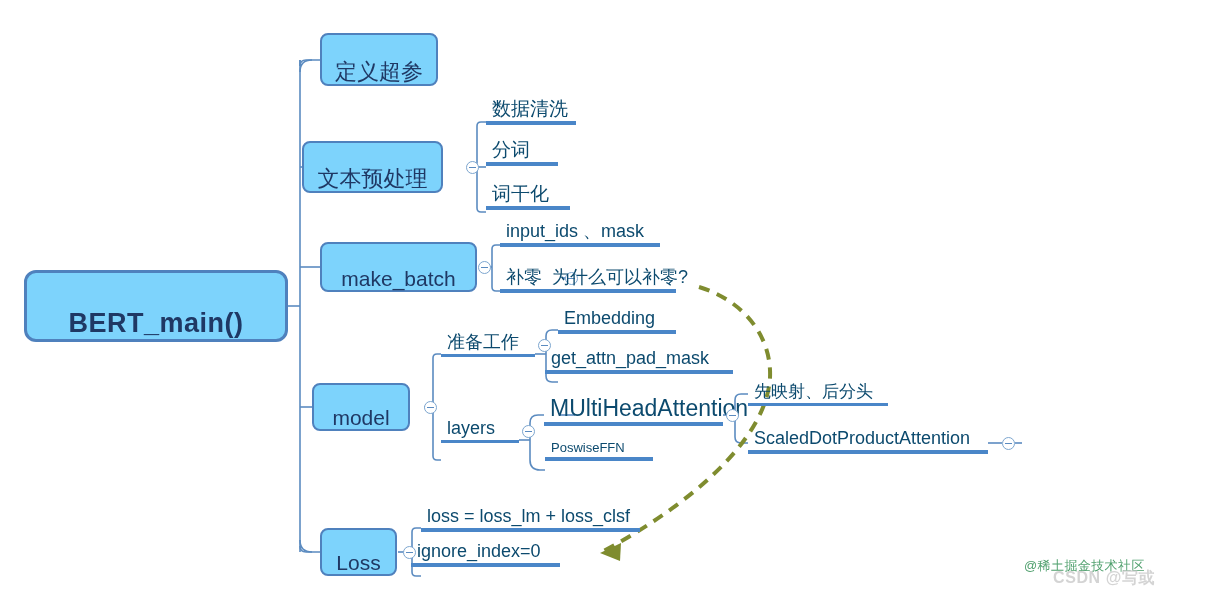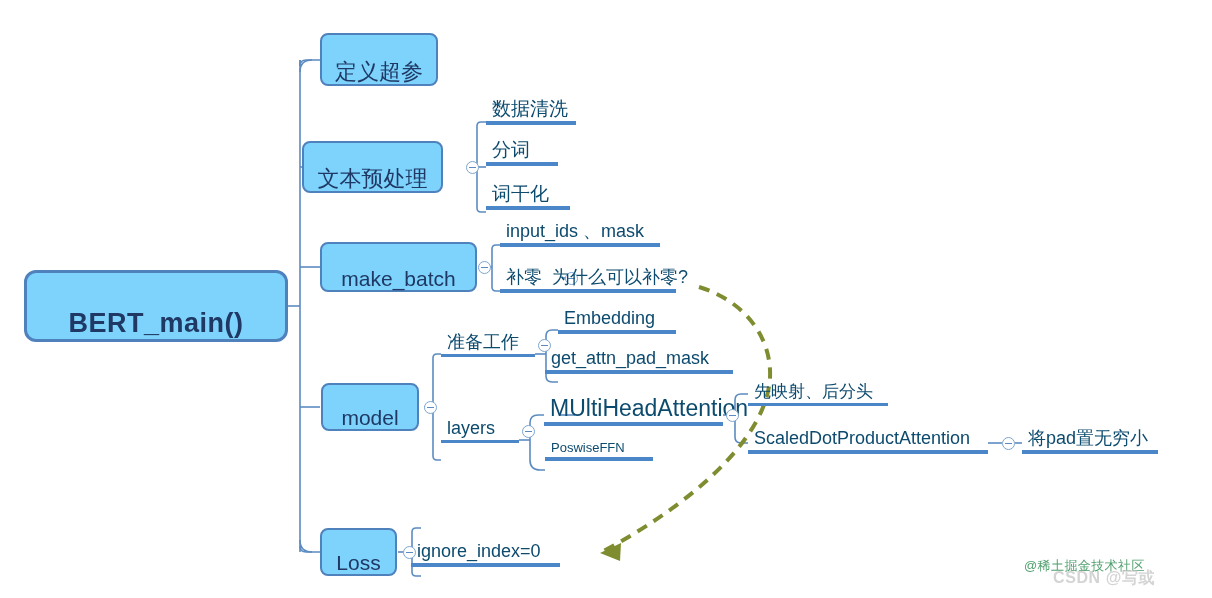--- a/index.html
+++ b/index.html
@@ -218,21 +218,21 @@
   <div class="boxnode lvl1 cjk" style="left:302px; top:141px; width:141px; height:52px;">
     <span>文本预处理</span>
   </div>
   <div class="toggle" style="left:466px; top:161px;"></div>
 
   <div class="boxnode lvl1" style="left:320px; top:242px; width:157px; height:50px;">
     <span>make_batch</span>
   </div>
   <div class="toggle" style="left:478px; top:261px;"></div>
 
-  <div class="boxnode lvl1" style="left:321px; top:383px; width:98px; height:48px;">
+  <div class="boxnode lvl1" style="left:312px; top:383px; width:98px; height:48px;">
     <span>model</span>
   </div>
   <div class="toggle" style="left:424px; top:401px;"></div>
 
   <div class="boxnode lvl1" style="left:320px; top:528px; width:77px; height:48px;">
     <span>Loss</span>
   </div>
   <div class="toggle" style="left:403px; top:546px;"></div>
 
   <div class="barnode" style="left:486px; top:99px; width:90px; height:26px; font-size:19px;">
@@ -282,24 +282,24 @@
     <span>PoswiseFFN</span>
   </div>
 
   <div class="barnode thin" style="left:748px; top:381px; width:140px; height:25px; font-size:17px;">
     <span>先映射、后分头</span>
   </div>
   <div class="barnode" style="left:748px; top:428px; width:240px; height:26px; font-size:18px;">
     <span>ScaledDotProductAttention</span>
   </div>
   <div class="toggle" style="left:1002px; top:437px;"></div>
-  <div class="barnode" style="left:1022px; top:428px; width:136px; height:26px; font-size:18px;">
-    <span>将pad置无穷小</span>
-  </div>
-
+
+  <div class="barnode" style="left:421px; top:506px; width:219px; height:26px; font-size:18px;">
+    <span>loss = loss_lm + loss_clsf</span>
+  </div>
   <div class="barnode" style="left:411px; top:541px; width:149px; height:26px; font-size:18px;">
     <span>ignore_index=0</span>
   </div>
 
   <div class="watermark wm-juejin" style="left:1024px; top:557px;">
     <span>@稀土掘金技术社区</span>
   </div>
   <div class="watermark wm-csdn" style="left:1053px; top:568px;font-weight:bold;">
     <span>CSDN @写或</span>
   </div>

